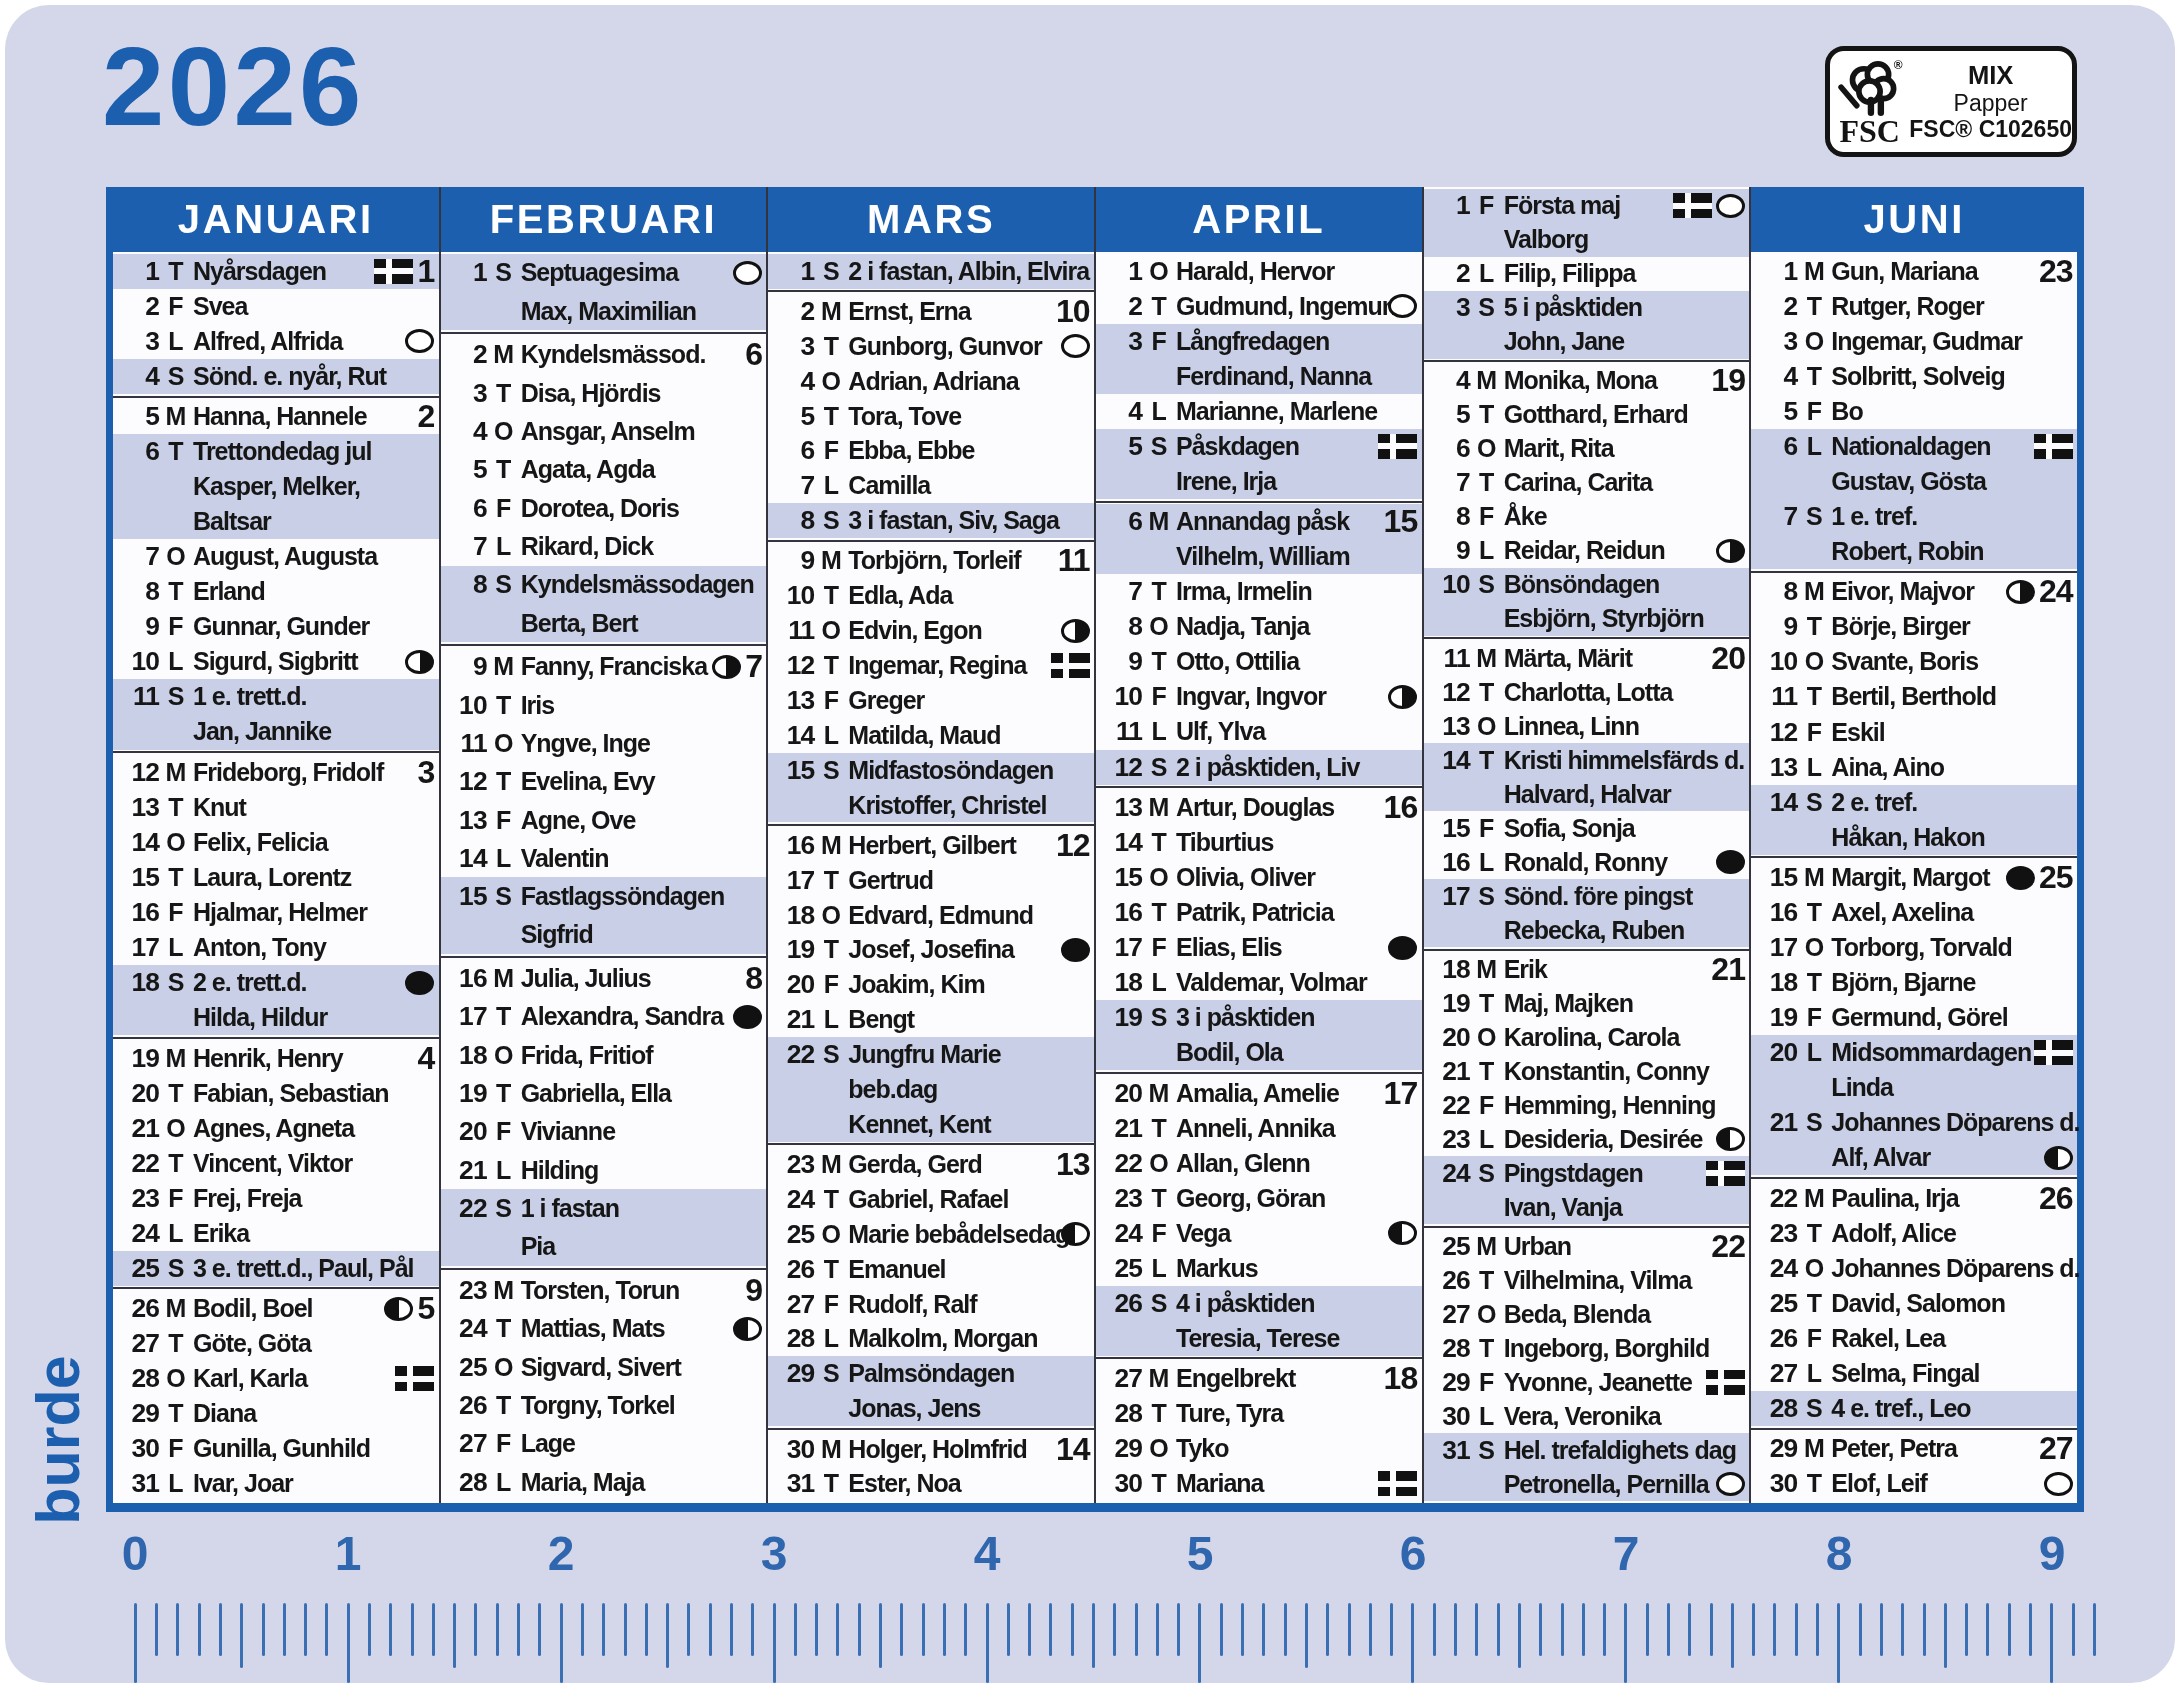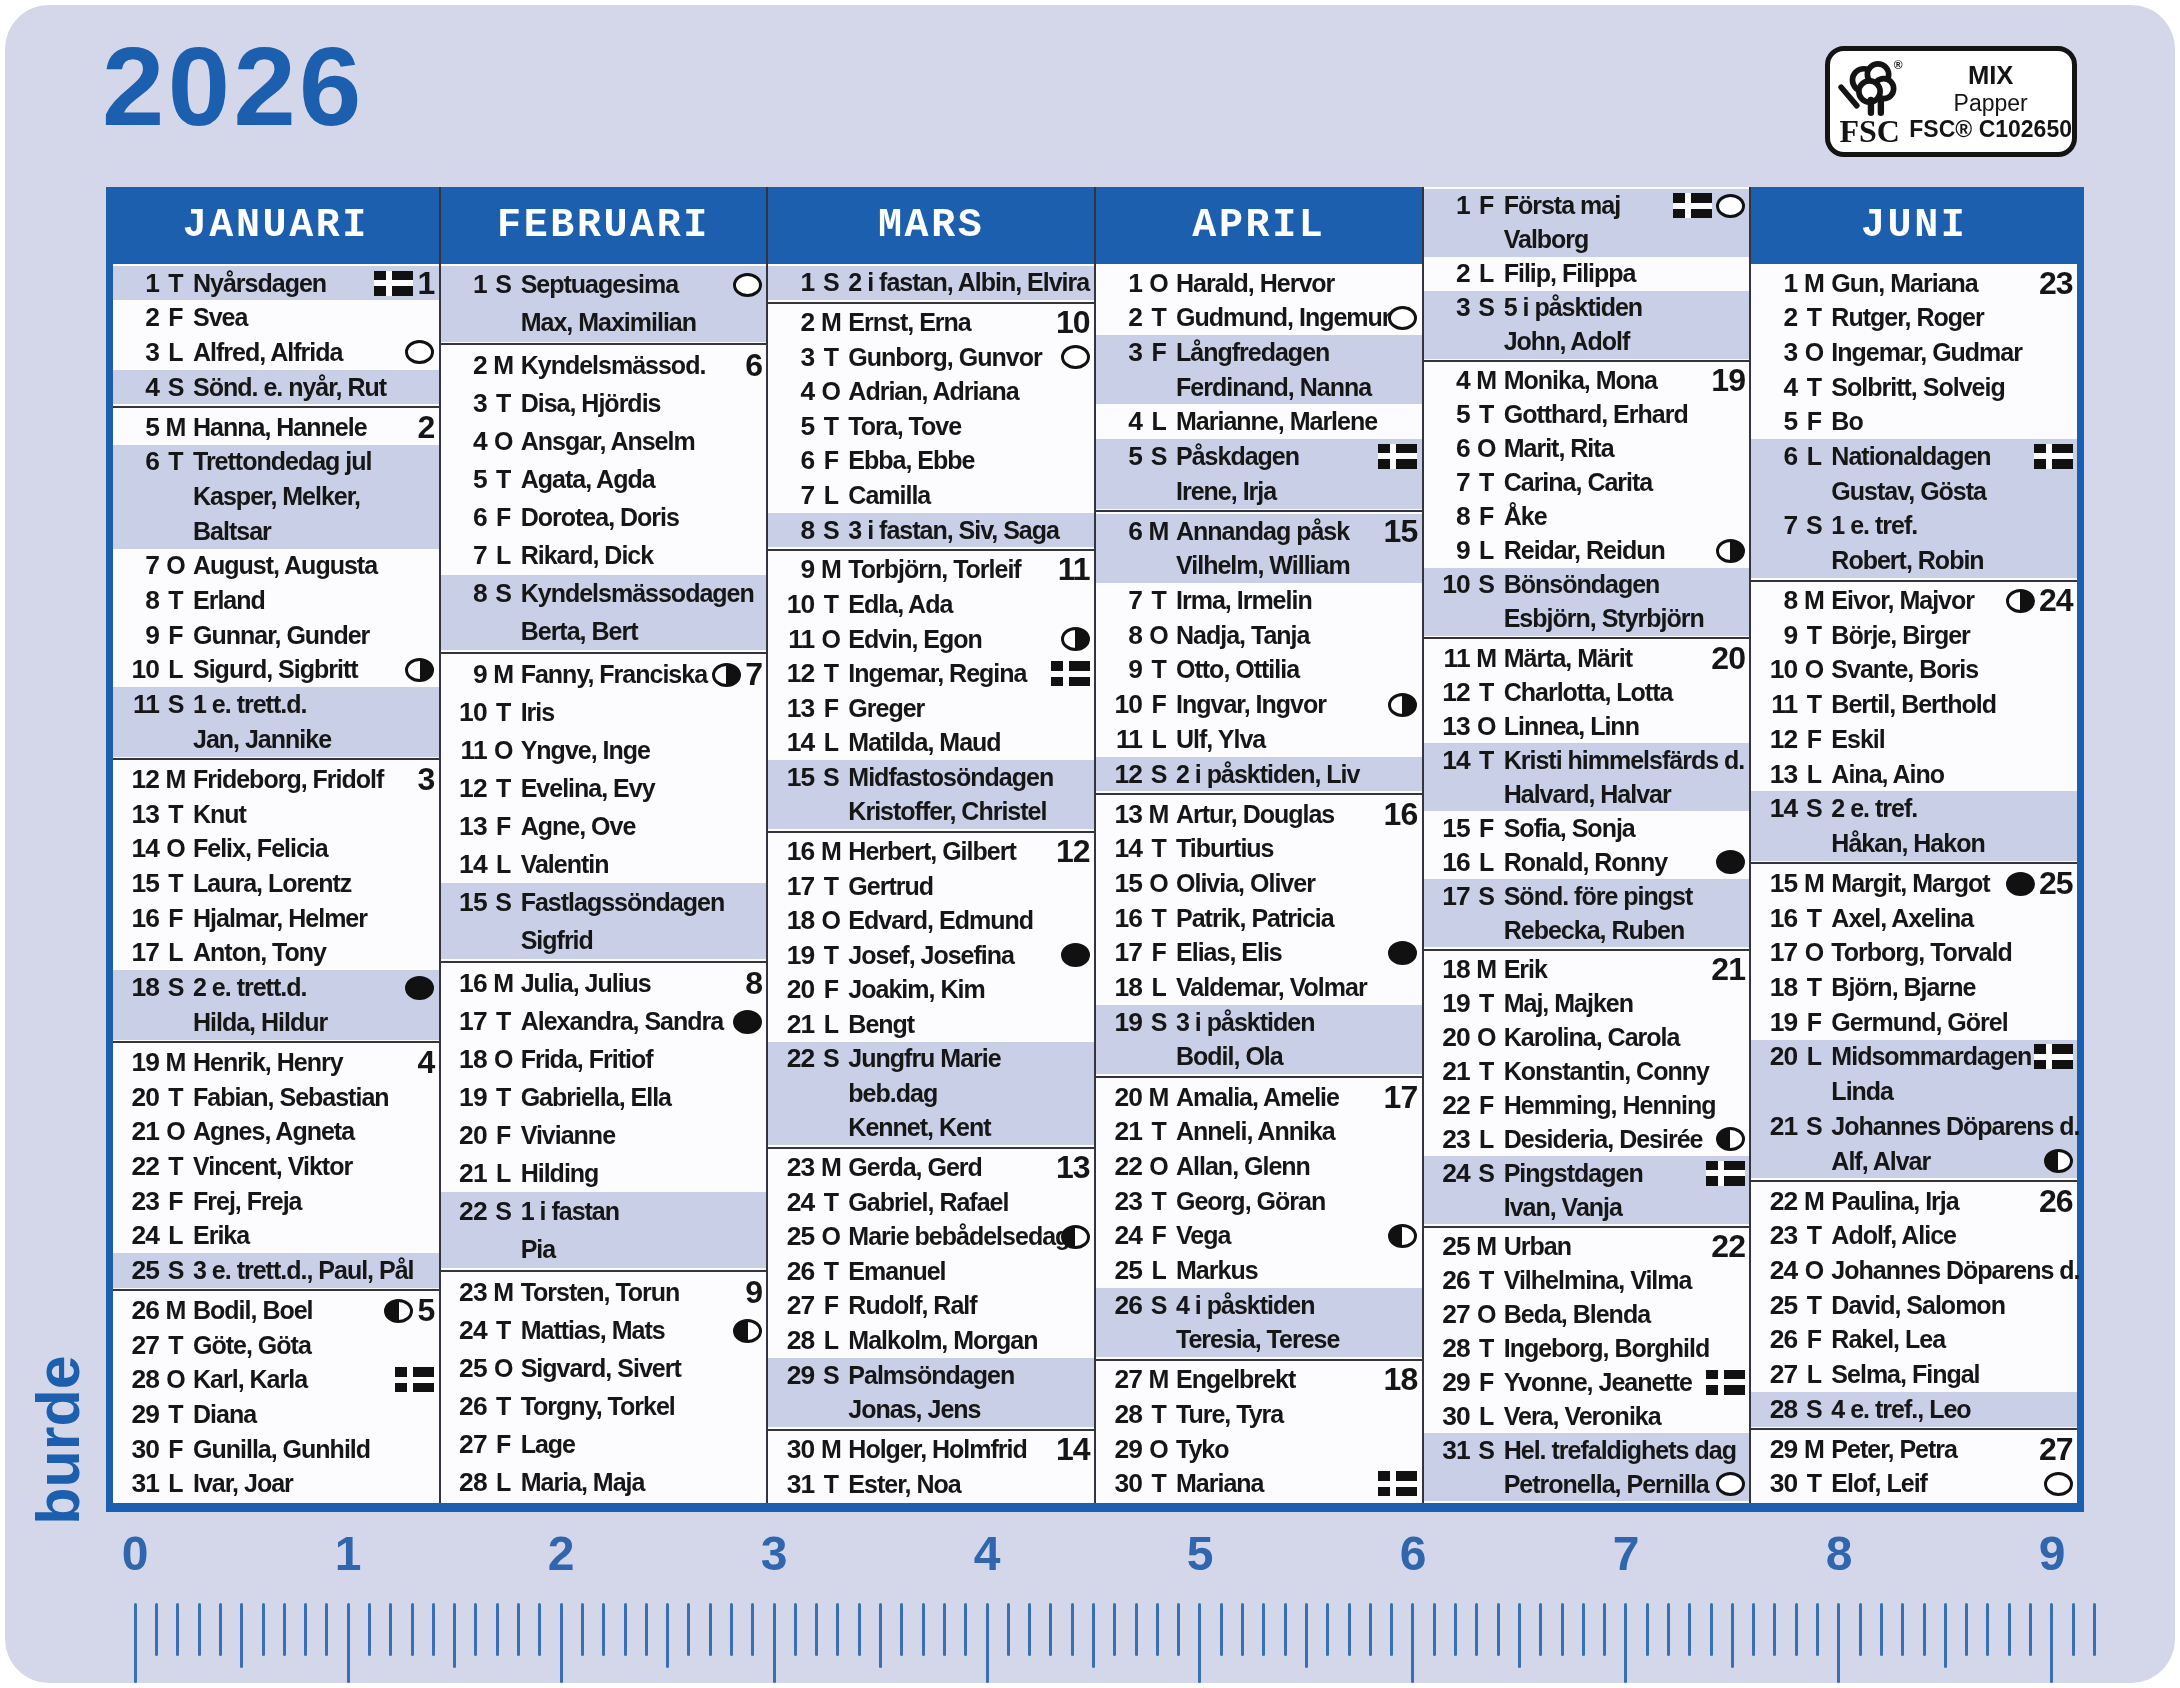--- a/index.html
+++ b/index.html
@@ -23,22 +23,22 @@
   .fsc-right .l1{font-size:25.6px;font-weight:bold;line-height:1.05;}
   .fsc-right .l2{font-size:23px;font-weight:normal;line-height:1.05;}
   .fsc-right .l3{font-size:23px;font-weight:bold;line-height:1.05;white-space:nowrap;}
 
   
   .grid{position:absolute;left:106px;top:187px;width:1978px;height:1325px;box-sizing:border-box;
         display:flex;border-left:7.7px solid #1c5fae;border-right:7.7px solid #1c5fae;
         border-bottom:9.4px solid #1c5fae;background:#fcfcfe;}
   .month{flex:1 1 0;min-width:0;display:flex;flex-direction:column;border-right:2.6px solid #34343e;}
   .month:last-child{border-right:none;}
-  .mh{height:77px;flex:none;background:#1c5fae;color:#ffffff;font-weight:bold;font-size:40px;
-      display:flex;align-items:center;justify-content:center;letter-spacing:2.6px;font-family:Liberation Mono, monospace;}
+  .mh{height:65px;flex:none;background:#1c5fae;color:#ffffff;font-weight:bold;font-size:40px;
+      display:flex;align-items:center;justify-content:center;letter-spacing:2.6px;}
   .mb{flex:1;min-height:0;display:flex;flex-direction:column;background:#fcfcfe;}
   .week{display:flex;flex-direction:column;min-height:0;border-bottom:2.6px solid #34343e;padding:1.7px 0;}
   .week:last-child{border-bottom:none;}
   .line{flex:1 1 0;min-height:0;display:flex;align-items:center;font-weight:bold;color:#161616;}
   .line.hl{background:#c9cfe6;}
   .num{flex:none;width:46px;text-align:right;font-size:26.4px;letter-spacing:-0.9px;}
   .dow{flex:none;width:34px;text-align:center;font-size:25px;}
   .txt{flex:1 1 0;min-width:0;font-size:25px;letter-spacing:-1px;white-space:nowrap;overflow:visible;}
   .right{flex:none;display:flex;align-items:center;gap:4.3px;padding-right:4.3px;}
   .wk{font-size:32px;letter-spacing:-0.9px;}
@@ -1081,21 +1081,21 @@
           </div>
           <div class="line hl">
             <span class="num">3</span>
             <span class="dow">S</span>
             <span class="txt">5 i påsktiden</span>
             <span class="right"></span>
           </div>
           <div class="line hl">
             <span class="num"></span>
             <span class="dow"></span>
-            <span class="txt">John, Adolf</span>
+            <span class="txt">John, Jane</span>
             <span class="right"></span>
           </div>
         </div>
         <div class="week" style="flex-grow: 8;">
           <div class="line">
             <span class="num">4</span>
             <span class="dow">M</span>
             <span class="txt">Monika, Mona</span>
             <span class="right">
               <span class="wk">19</span>

